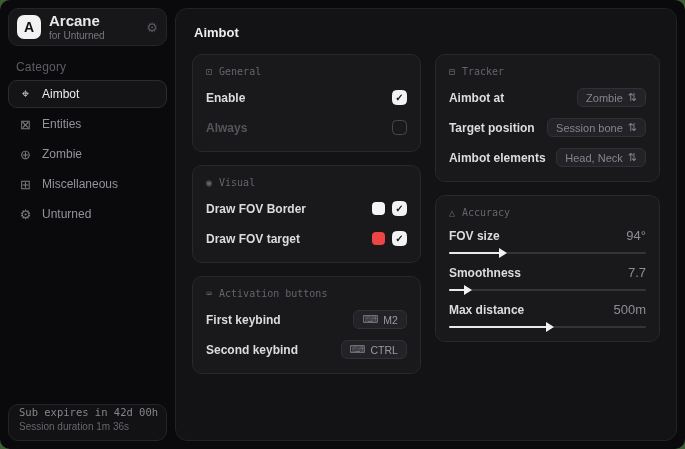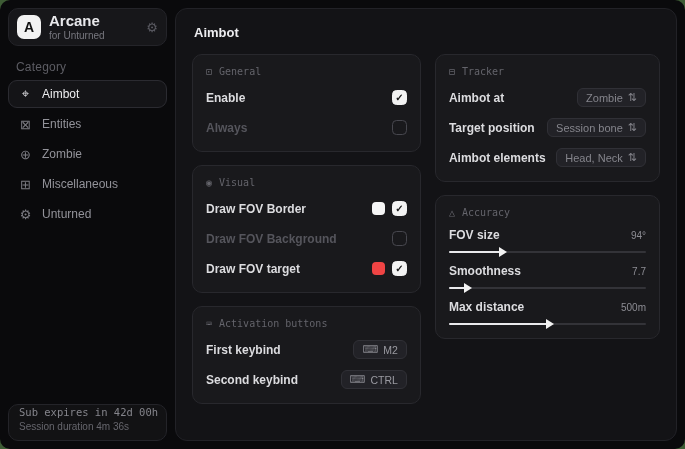--- a/index.html
+++ b/index.html
@@ -106,21 +106,21 @@
     background:#222227; border:1px solid #303036; border-radius:6px;
     padding:2px 8px; color:#9a9aa1; font-size:10.5px; cursor:pointer;
     white-space:nowrap;
   }
   .pill .pill-icon { font-size:11px; color:#84848b; }
   .dropdown { color:#85858c; font-size:11px; }
 
   
   .slider-row { margin-top:11px; }
   .slider-head { display:flex; justify-content:space-between; align-items:center; }
-  .slider-value { color:#8d8d94; font-size:10px; }
+  .slider-value { color:#8d8d94; font-size:13px; }
   .slider-track {
     position:relative; height:2px; background:#333338; border-radius:2px;
     margin-top:9px; cursor:pointer;
   }
   .slider-fill {
     position:absolute; left:0; top:0; height:2px; background:#e9e9ec; border-radius:2px;
   }
   .slider-thumb {
     position:absolute; right:-7px; top:-4px;
     width:0; height:0;
@@ -165,21 +165,21 @@
       <div class="nav-item">
         <span class="nav-icon">⚙</span>
         <span>Unturned</span>
       </div>
     </div>
 
     <div class="sidebar-spacer"></div>
 
     <div class="sub-card">
       <div class="sub-line1">Sub expires in 42d 00h</div>
-      <div class="sub-line2">Session duration 4m 36s</div>
+      <div class="sub-line2">Session duration 1m 36s</div>
     </div>
   </div>
 
   <div class="main">
     <div class="page-title">Aimbot</div>
 
     <div class="columns">
 
       <div class="col-left">
 
@@ -204,26 +204,20 @@
             <span>Visual</span>
           </div>
           <div class="row">
             <span class="row-label">Draw FOV Border</span>
             <span class="row-right">
               <span class="swatch" style="background-color: rgb(245, 245, 245);"></span>
               <span class="checkbox on">✓</span>
             </span>
           </div>
           <div class="row">
-            <span class="row-label dim">Draw FOV Background</span>
-            <span class="row-right">
-              <span class="checkbox">✓</span>
-            </span>
-          </div>
-          <div class="row">
             <span class="row-label">Draw FOV target</span>
             <span class="row-right">
               <span class="swatch" style="background-color: rgb(239, 68, 68);"></span>
               <span class="checkbox on">✓</span>
             </span>
           </div>
         </div>
 
         <div class="card">
           <div class="card-header">

